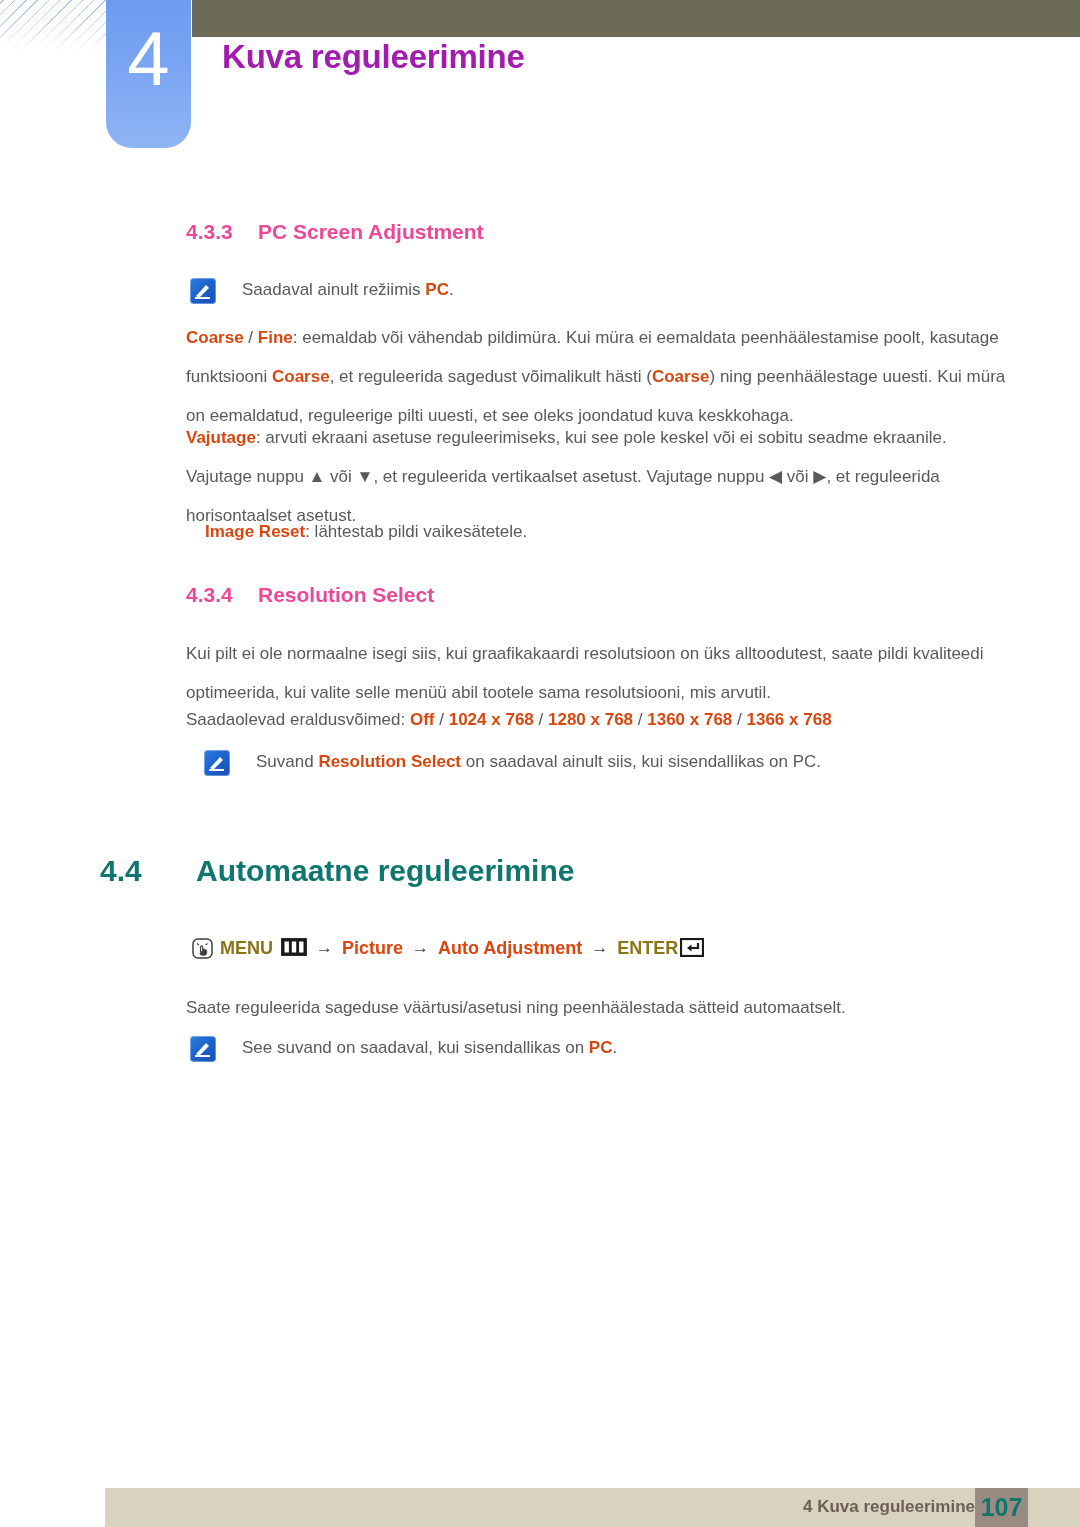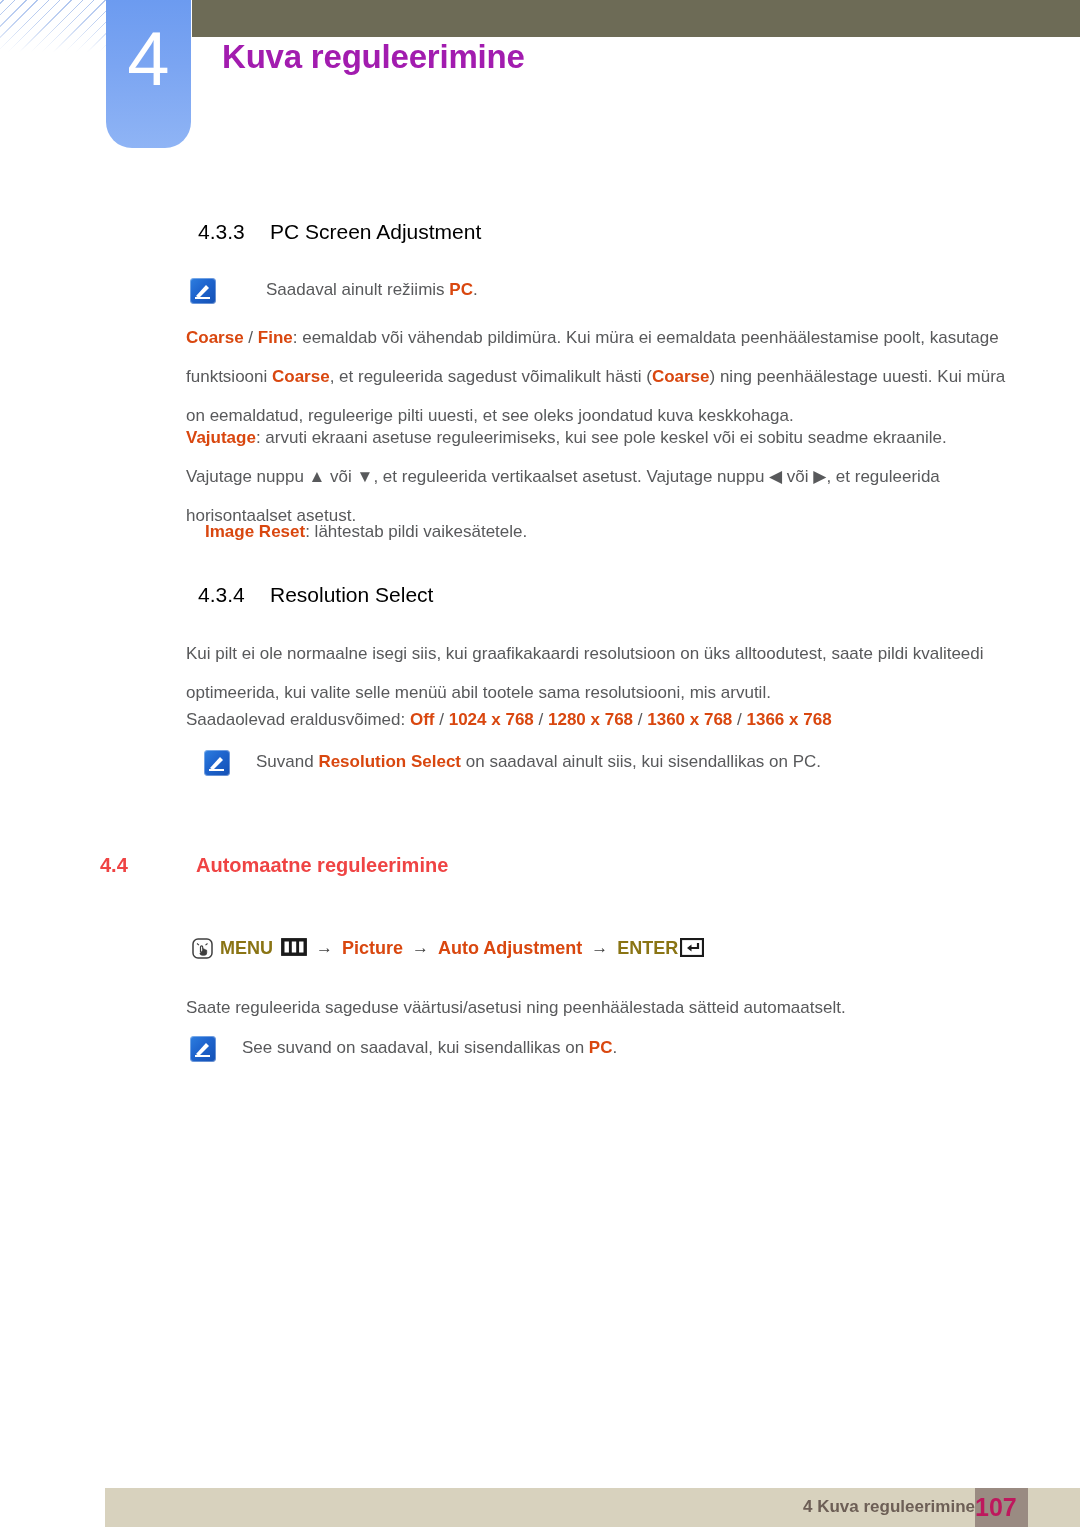--- a/index.html
+++ b/index.html
@@ -67,31 +67,30 @@
 
   
   .content {
     position: absolute;
     left: 0; top: 0;
     width: 1080px;
   }
   .h3 {
     position: absolute;
     font-size: 21px;
-    font-weight: normal;
-    color: #000000;
-    white-space: nowrap;
-    margin-left: 12px;
+    font-weight: bold;
+    color: #ec4899;
+    white-space: nowrap;
   }
   .h3 .num { display: inline-block; width: 72px; }
   .h2 {
     position: absolute;
-    font-size: 20px;
-    font-weight: bold;
-    color: #ef4444;
+    font-size: 30px;
+    font-weight: bold;
+    color: #0f766e;
     white-space: nowrap;
   }
   .h2 .num { display: inline-block; width: 96px; }
 
   p.body {
     position: absolute;
     margin: 0;
     font-size: 17px;
     line-height: 39px;
     color: #58595b;
@@ -176,42 +175,43 @@
     position: absolute;
     left: 975px; top: 1488px;
     width: 53px; height: 39px;
     background: #9a8b82;
   }
   .page-num {
     position: absolute;
     left: 975px; top: 1488px;
     width: 53px; height: 39px;
     line-height: 39px;
-    color: #be185d;
+    text-align: center;
+    color: #0f766e;
     font-size: 25px;
     font-weight: bold;
   }
 </style>
 </head>
 <body>
 
 <div class="hatch"></div>
 <div class="olive-bar"></div>
 <div class="chapter-badge">
   <div class="chapter-num">4</div>
 </div>
 <div class="chapter-title">Kuva reguleerimine</div>
 
 <div class="content">
 
   <div class="h3" style="left:186px; top:220px;">
     <span class="num">4.3.3</span><span>PC Screen Adjustment</span>
   </div>
 
-  <div class="note" style="left:190px; top:276px;gap:24px;">
+  <div class="note" style="left:190px; top:276px;">
     <span class="note-icon">
       <svg width="20" height="20" viewBox="0 0 20 20" aria-hidden="true">
         <path d="M3 15 L13 4 L16 7 L6 17 Z" fill="#ffffff"></path>
         <path d="M2 17 h15" stroke="#ffffff" stroke-width="2" fill="none"></path>
       </svg>
     </span>
     <span class="note-text"><span>Saadaval ainult režiimis </span><span class="orange">PC</span><span>.</span></span>
   </div>
 
   <p class="body" style="left:186px; top:318px;"><span class="orange">Coarse</span><span> / </span><span class="orange">Fine</span><span>: eemaldab või vähendab pildimüra. Kui müra ei eemaldata peenhäälestamise poolt, kasutage funktsiooni </span><span class="orange">Coarse</span><span>, et reguleerida sagedust võimalikult hästi (</span><span class="orange">Coarse</span><span>) ning peenhäälestage uuesti. Kui müra on eemaldatud, reguleerige pilti uuesti, et see oleks joondatud kuva keskkohaga.</span></p>

